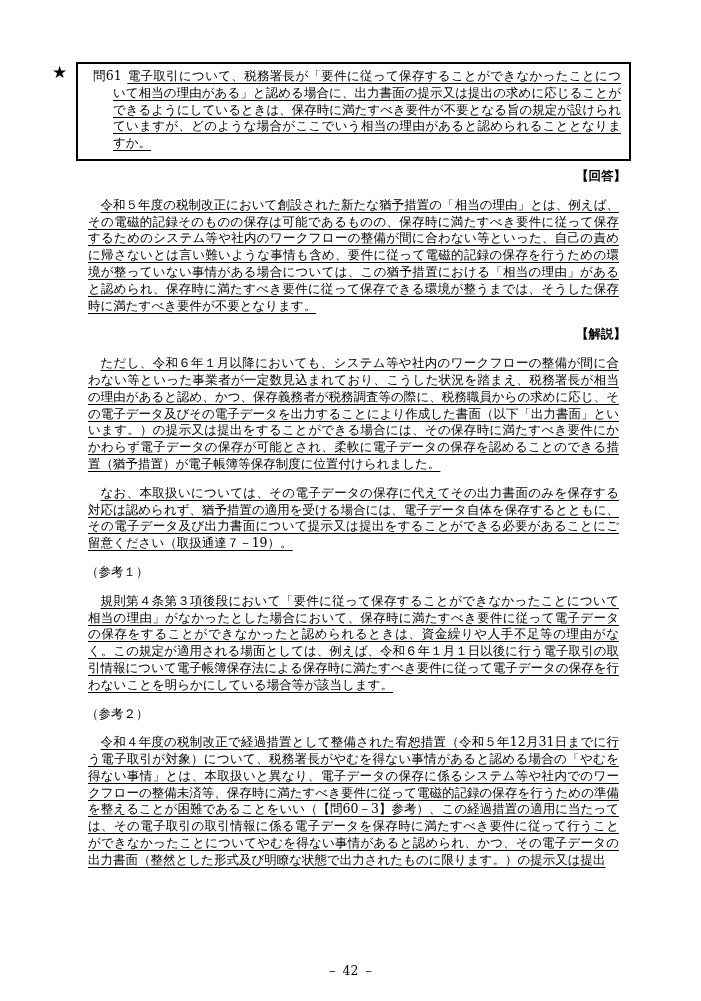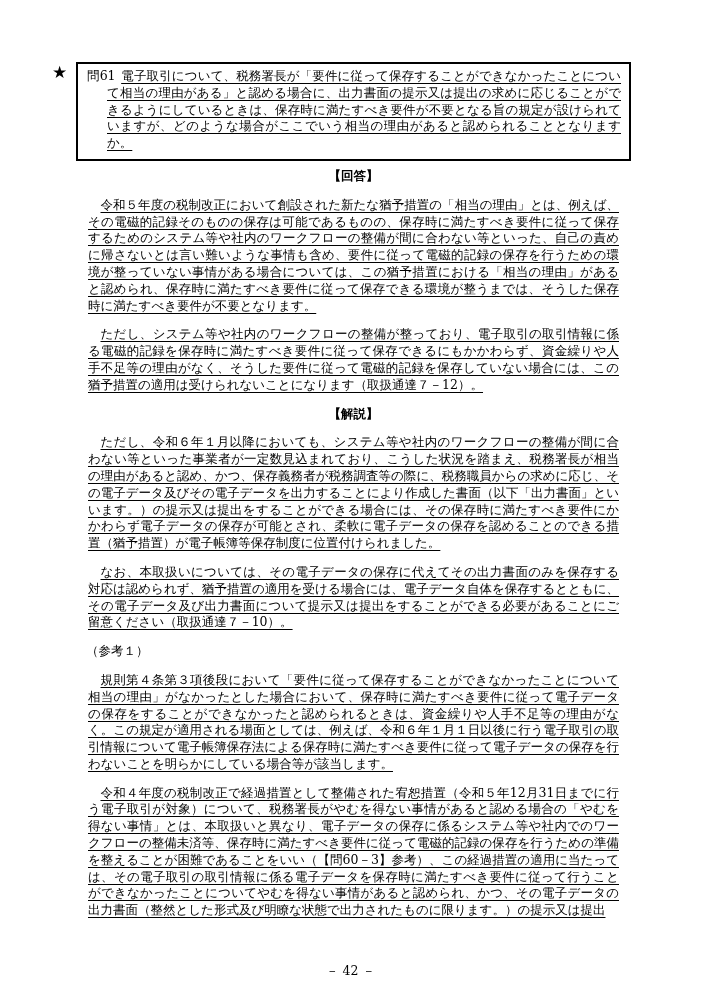--- a/index.html
+++ b/index.html
@@ -22,39 +22,39 @@
   }
   .star {
     position: absolute;
     left: 52px;
     top: 64px;
     font-size: 17px;
     font-family: "DejaVu Sans", "Liberation Sans", sans-serif;
   }
   .qbox {
     border: 2px solid #000000;
-    padding: 4px 8px 7px 9px;
+    padding: 4px 8px 7px 15px;
     margin-bottom: 7px;
   }
   .qpara {
     margin: 0;
     padding-left: 1.6em;
     text-indent: -1.6em;
     text-align: justify;
   }
   .qtext { margin-left: 0.45em; }
   .u {
     text-decoration: underline;
     text-underline-offset: 3px;
     text-decoration-thickness: 1px;
   }
   .sec-h {
     margin: 5px;
     font-weight: bold;
-    text-align: center;
+    text-align: right;
   }
   p.body {
     margin: 12px;
     text-indent: 1em;
     text-align: justify;
     line-break: strict;
   }
   p.ref-label {
     margin: 5px;
     text-indent: 0.4em;
@@ -74,26 +74,26 @@
 <div class="page">
 
   <span class="star">★</span>
 
   <div class="qbox">
     <p class="qpara"><span class="qlabel">問61</span><span class="qtext u">電子取引について、税務署長が「要件に従って保存することができなかったことについて相当の理由がある」と認める場合に、出力書面の提示又は提出の求めに応じることができるようにしているときは、保存時に満たすべき要件が不要となる旨の規定が設けられていますが、どのような場合がここでいう相当の理由があると認められることとなりますか。</span></p>
   </div>
 
   <p class="sec-h">【回答】</p>
   <p class="body"><span class="u">令和５年度の税制改正において創設された新たな猶予措置の「相当の理由」とは、例えば、その電磁的記録そのものの保存は可能であるものの、保存時に満たすべき要件に従って保存するためのシステム等や社内のワークフローの整備が間に合わない等といった、自己の責めに帰さないとは言い難いような事情も含め、要件に従って電磁的記録の保存を行うための環境が整っていない事情がある場合については、この猶予措置における「相当の理由」があると認められ、保存時に満たすべき要件に従って保存できる環境が整うまでは、そうした保存時に満たすべき要件が不要となります。</span></p>
-  <p class="body"><span class="u">ただし、システム等や社内のワークフローの整備が整っており、電子取引の取引情報に係る電磁的記録を保存時に満たすべき要件に従って保存できるにもかかわらず、資金繰りや人手不足等の理由がなく、そうした要件に従って電磁的記録を保存していない場合には、この猶予措置の適用は受けられないことになります（取扱通達７－12）。</span></p>
 
   <p class="sec-h">【解説】</p>
   <p class="body"><span class="u">ただし、令和６年１月以降においても、システム等や社内のワークフローの整備が間に合わない等といった事業者が一定数見込まれており、こうした状況を踏まえ、税務署長が相当の理由があると認め、かつ、保存義務者が税務調査等の際に、税務職員からの求めに応じ、その電子データ及びその電子データを出力することにより作成した書面（以下「出力書面」といいます。）の提示又は提出をすることができる場合には、その保存時に満たすべき要件にかかわらず電子データの保存が可能とされ、柔軟に電子データの保存を認めることのできる措置（猶予措置）が電子帳簿等保存制度に位置付けられました。</span></p>
-  <p class="body"><span class="u">なお、本取扱いについては、その電子データの保存に代えてその出力書面のみを保存する対応は認められず、猶予措置の適用を受ける場合には、電子データ自体を保存するとともに、その電子データ及び出力書面について提示又は提出をすることができる必要があることにご留意ください（取扱通達７－10）。</span></p>
+  <p class="body"><span class="u">なお、本取扱いについては、その電子データの保存に代えてその出力書面のみを保存する対応は認められず、猶予措置の適用を受ける場合には、電子データ自体を保存するとともに、その電子データ及び出力書面について提示又は提出をすることができる必要があることにご留意ください（取扱通達７－19）。</span></p>
 
   <p class="ref-label">（参考１）</p>
   <p class="body"><span class="u">規則第４条第３項後段において「要件に従って保存することができなかったことについて相当の理由」がなかったとした場合において、保存時に満たすべき要件に従って電子データの保存をすることができなかったと認められるときは、資金繰りや人手不足等の理由がなく。この規定が適用される場面としては、例えば、令和６年１月１日以後に行う電子取引の取引情報について電子帳簿保存法による保存時に満たすべき要件に従って電子データの保存を行わないことを明らかにしている場合等が該当します。</span></p>
 
+  <p class="ref-label">（参考２）</p>
   <p class="body"><span class="u">令和４年度の税制改正で経過措置として整備された宥恕措置（令和５年12月31日までに行う電子取引が対象）について、税務署長がやむを得ない事情があると認める場合の「やむを得ない事情」とは、本取扱いと異なり、電子データの保存に係るシステム等や社内でのワークフローの整備未済等、保存時に満たすべき要件に従って電磁的記録の保存を行うための準備を整えることが困難であることをいい（【問60－3】参考）、この経過措置の適用に当たっては、その電子取引の取引情報に係る電子データを保存時に満たすべき要件に従って行うことができなかったことについてやむを得ない事情があると認められ、かつ、その電子データの出力書面（整然とした形式及び明瞭な状態で出力されたものに限ります。）の提示又は提出</span></p>
 
   <div class="footer">－ 42 －</div>
 
 </div>
 
 </body></html>

